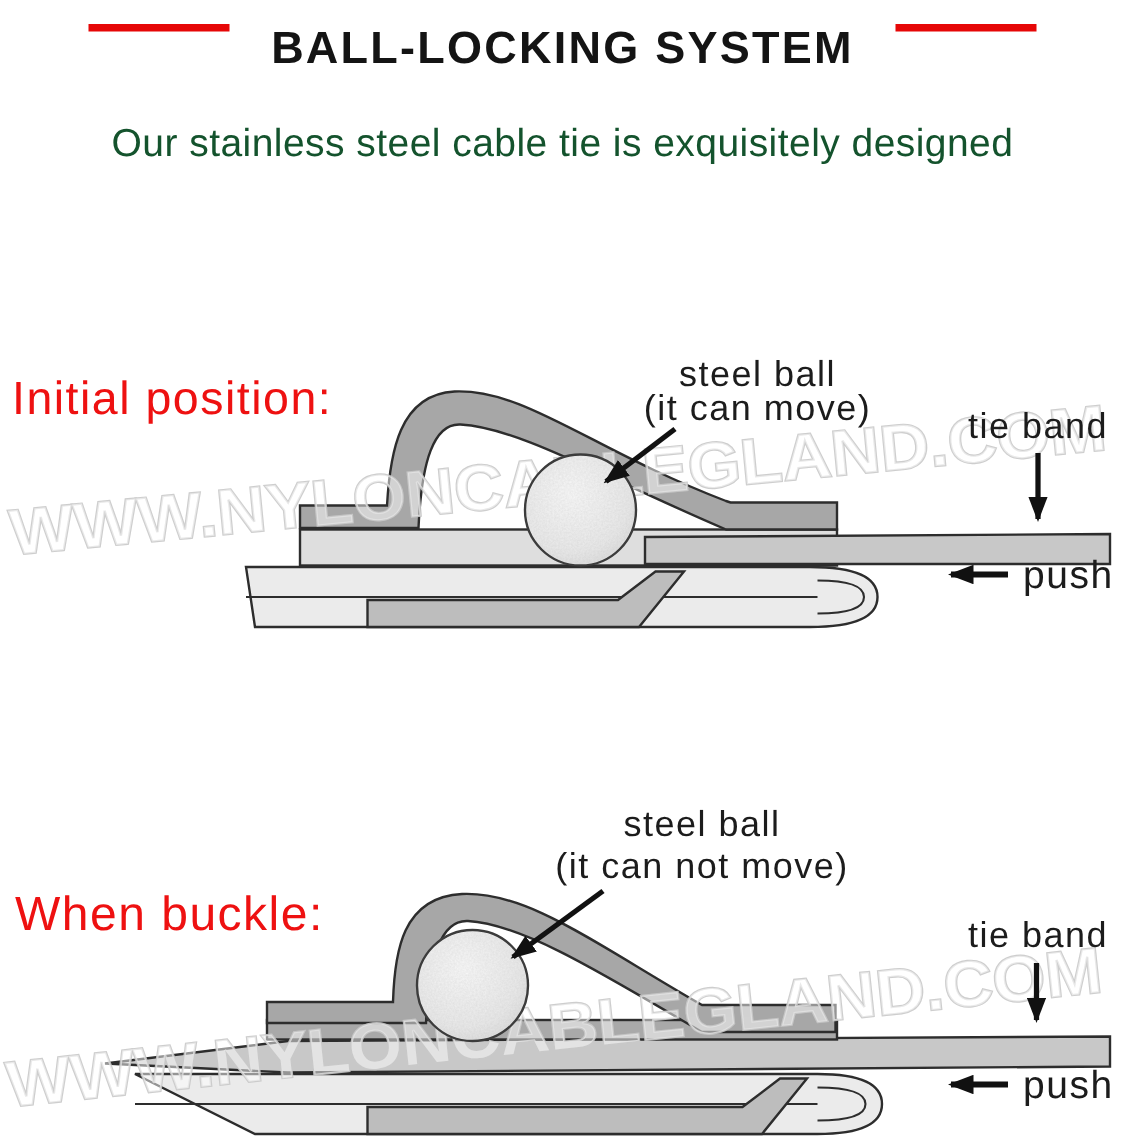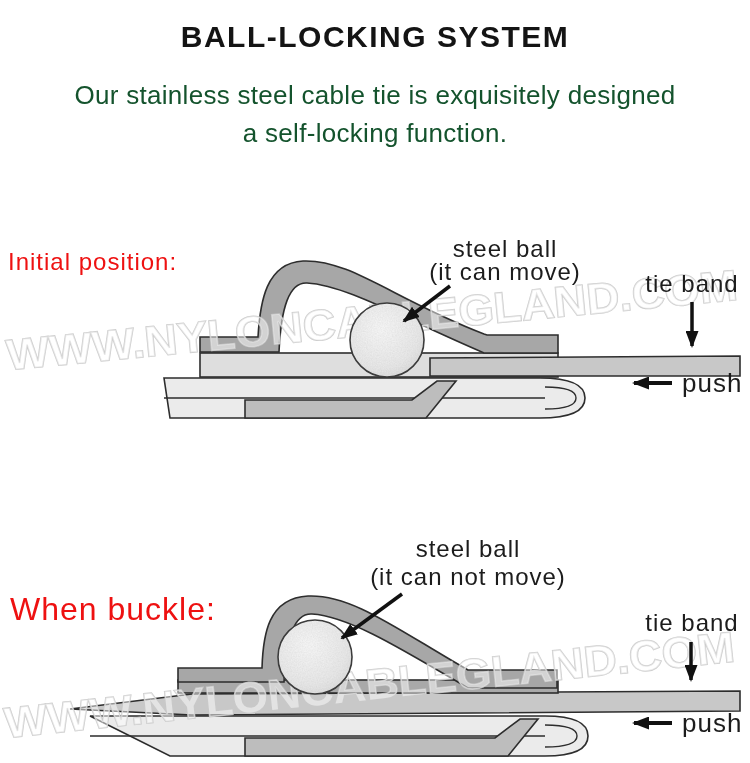--- a/index.html
+++ b/index.html
@@ -1,27 +1,27 @@
 <!DOCTYPE html>
 <html><head>
 <meta charset="utf-8">
 <style>
   html,body{margin:0;padding:0;background:#fff;}
   .page{position:relative;width:750px;height:763px;background:#ffffff;overflow:hidden;
         font-family:"Liberation Sans",sans-serif;}
   
   .title-row{position:absolute;top:16px;left:0;width:750px;height:42px;
-             display:flex;align-items:center;justify-content:center;gap:28px;flex-direction:column;}
+             display:flex;align-items:flex-start;justify-content:center;gap:28px;}
   .red-line{width:94px;height:5px;background:#e60707;}
   .main-title{font-size:30px;font-weight:800;letter-spacing:1.5px;color:#141414;white-space:nowrap;}
   .description{position:absolute;top:76px;left:0;width:750px;text-align:center;
                color:#14532d;font-size:26px;line-height:38px;letter-spacing:.3px;}
   
   .diagram-heading{position:absolute;color:#ee1111;font-weight:400;letter-spacing:1px;white-space:nowrap;}
-  .heading-initial{top:248px;left:8px;font-size:24px;}
+  .heading-initial{top:248px;left:8px;font-size:31px;}
   .heading-locked{top:591px;left:10px;font-size:32px;}
   .diagram-svg{position:absolute;left:0;}
   .svg-initial{top:230px;}
   .svg-locked{top:530px;}
   
   text.lbl{font-family:"Liberation Sans",sans-serif;font-size:24px;fill:#1c1c1c;letter-spacing:1px;}
   text.lbl-push{font-family:"Liberation Sans",sans-serif;font-size:26px;fill:#1c1c1c;letter-spacing:1px;}
   text.wm{font-family:"Liberation Sans",sans-serif;font-size:43px;font-weight:bold;
           fill:rgba(255,255,255,0.55);stroke:#c9c9c9;stroke-width:1.5;paint-order:stroke;opacity:.9;}
   .shape{stroke:#2d2d2d;stroke-width:1.6;}
@@ -32,21 +32,20 @@
 
 <div class="page">
 
   <div class="title-row">
     <div class="red-line"></div>
     <div class="main-title">BALL-LOCKING SYSTEM</div>
     <div class="red-line"></div>
   </div>
   <div class="description">
     <div>Our stainless steel cable tie is exquisitely designed</div>
-    <div>a self-locking function.</div>
   </div>
 
   <div class="diagram-heading heading-initial">Initial position:</div>
 
   <svg class="diagram-svg svg-initial" width="750" height="235" viewBox="0 0 750 235">
     <defs>
       <radialGradient id="ballGrad1" cx="42%" cy="35%" r="75%">
         <stop offset="0%" stop-color="#fafafa"></stop>
         <stop offset="70%" stop-color="#eaeaea"></stop>
         <stop offset="100%" stop-color="#d8d8d8"></stop>

